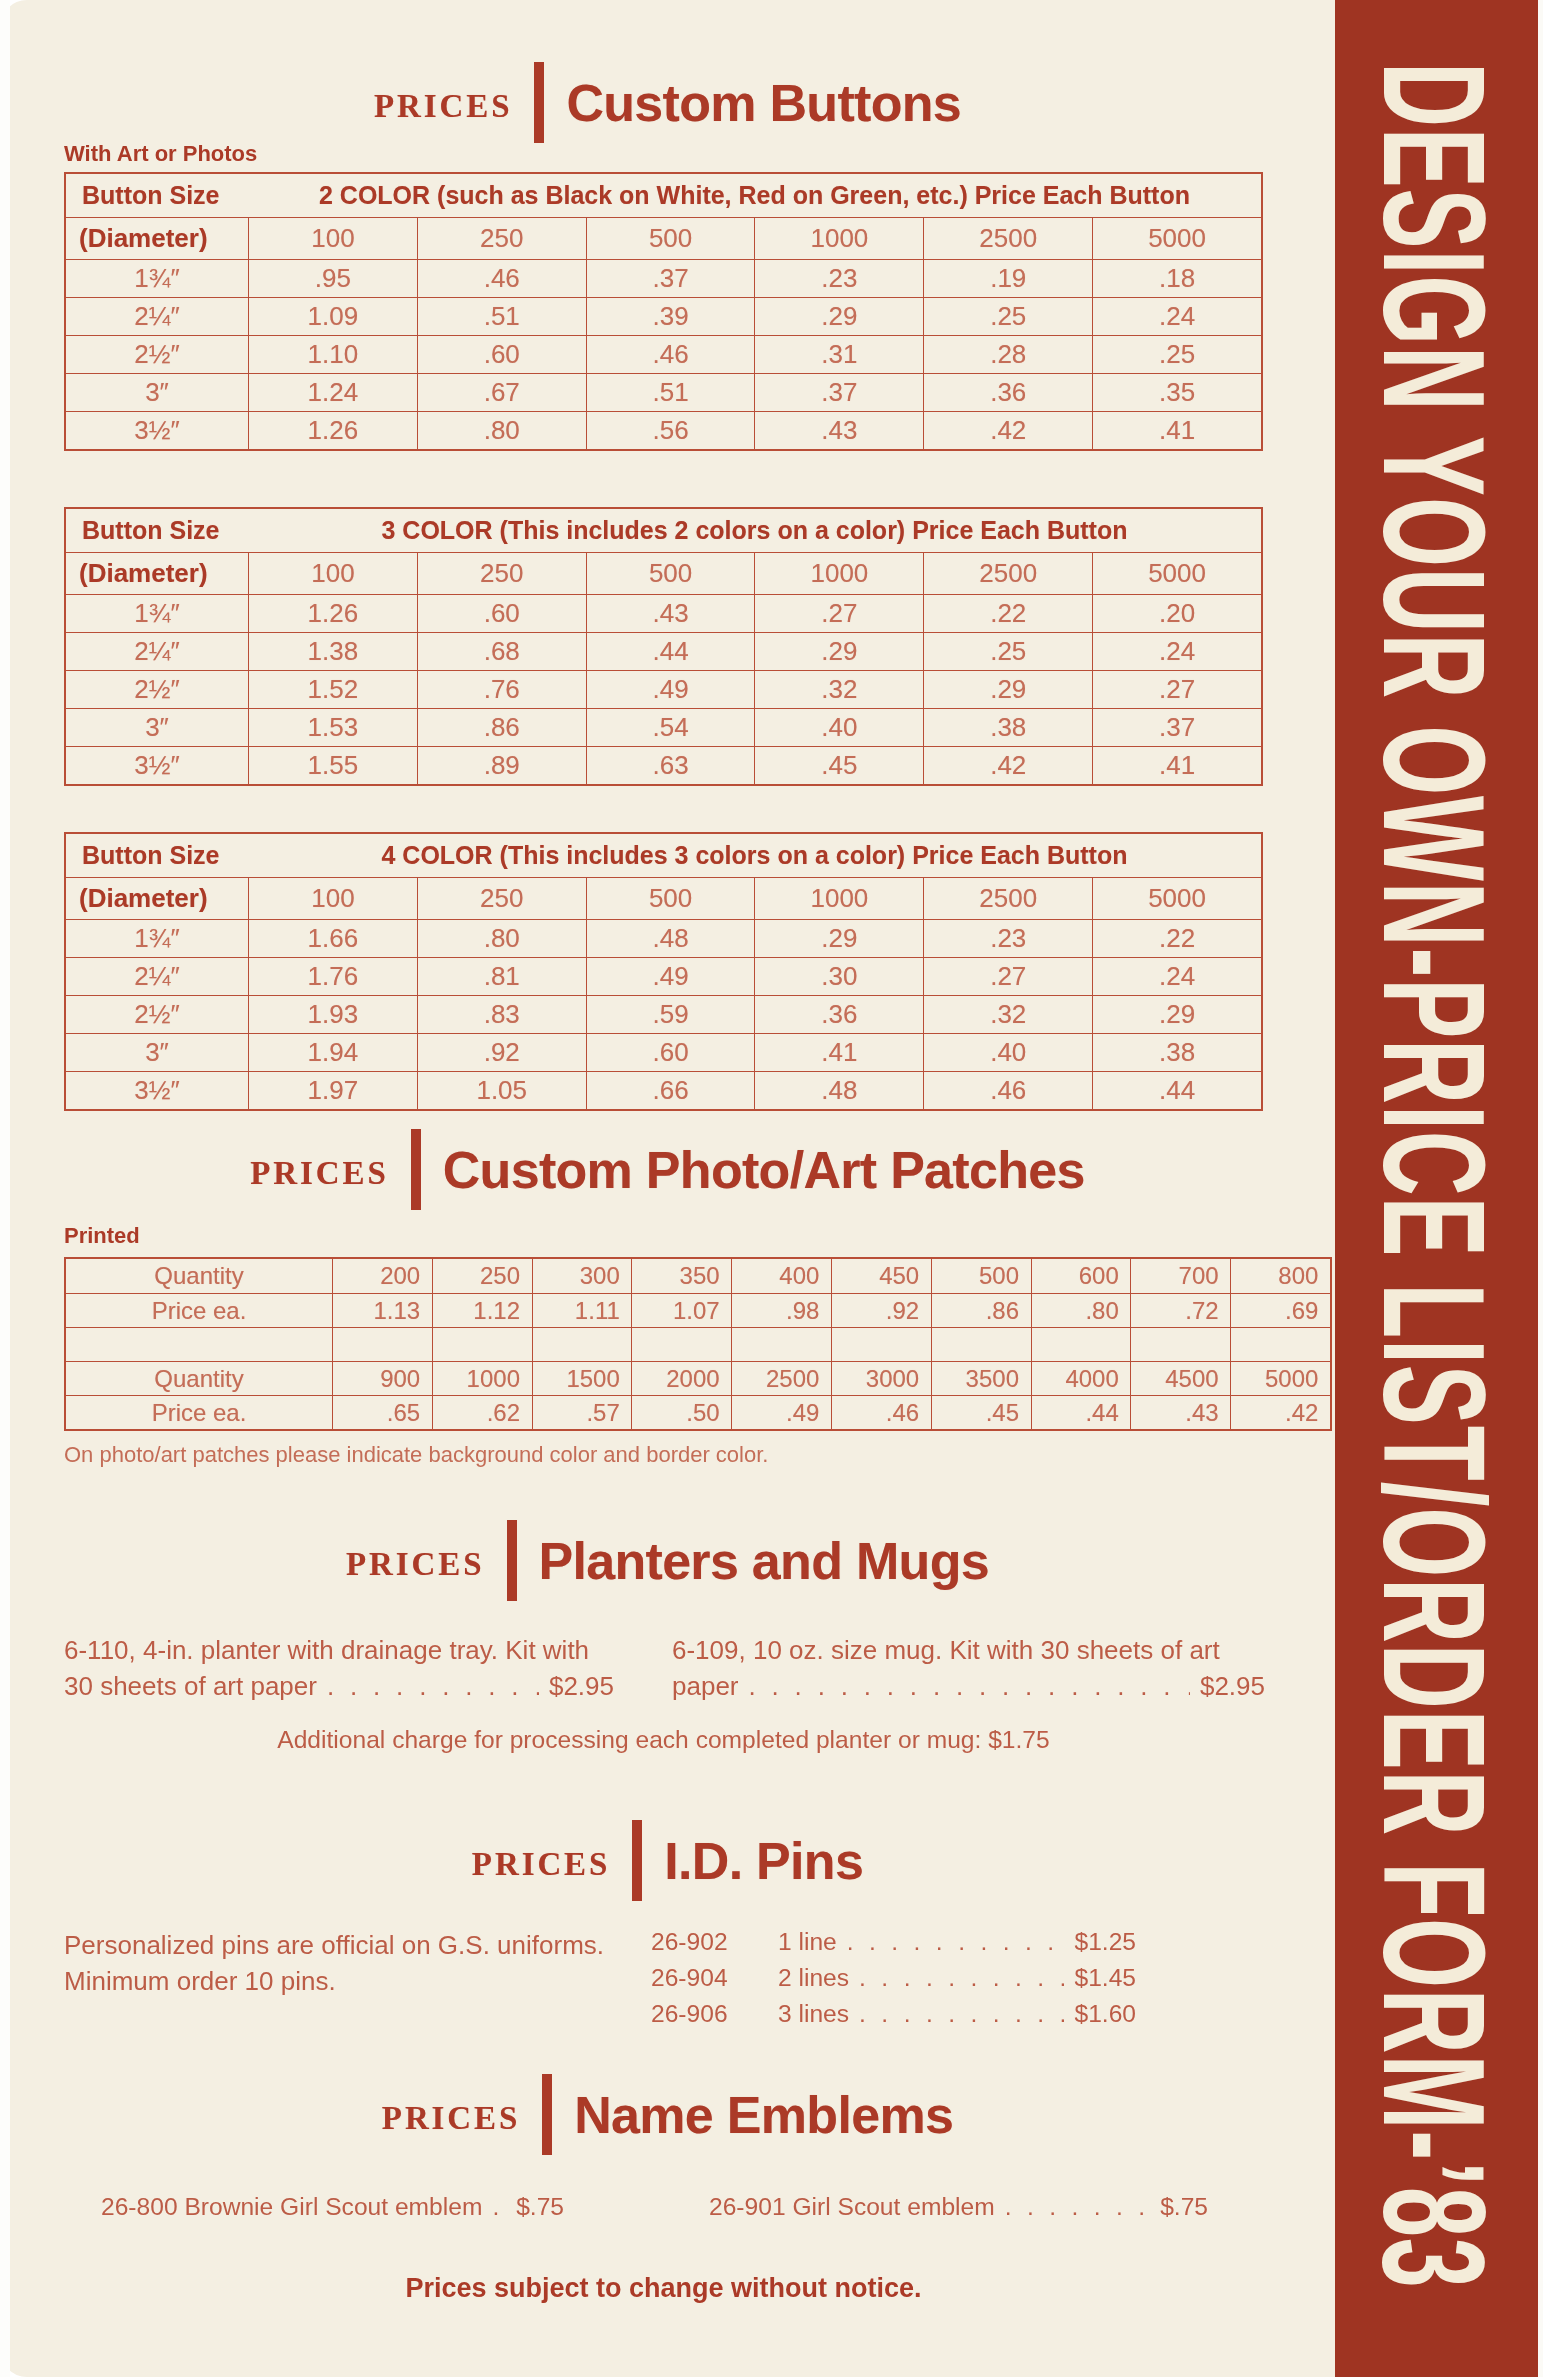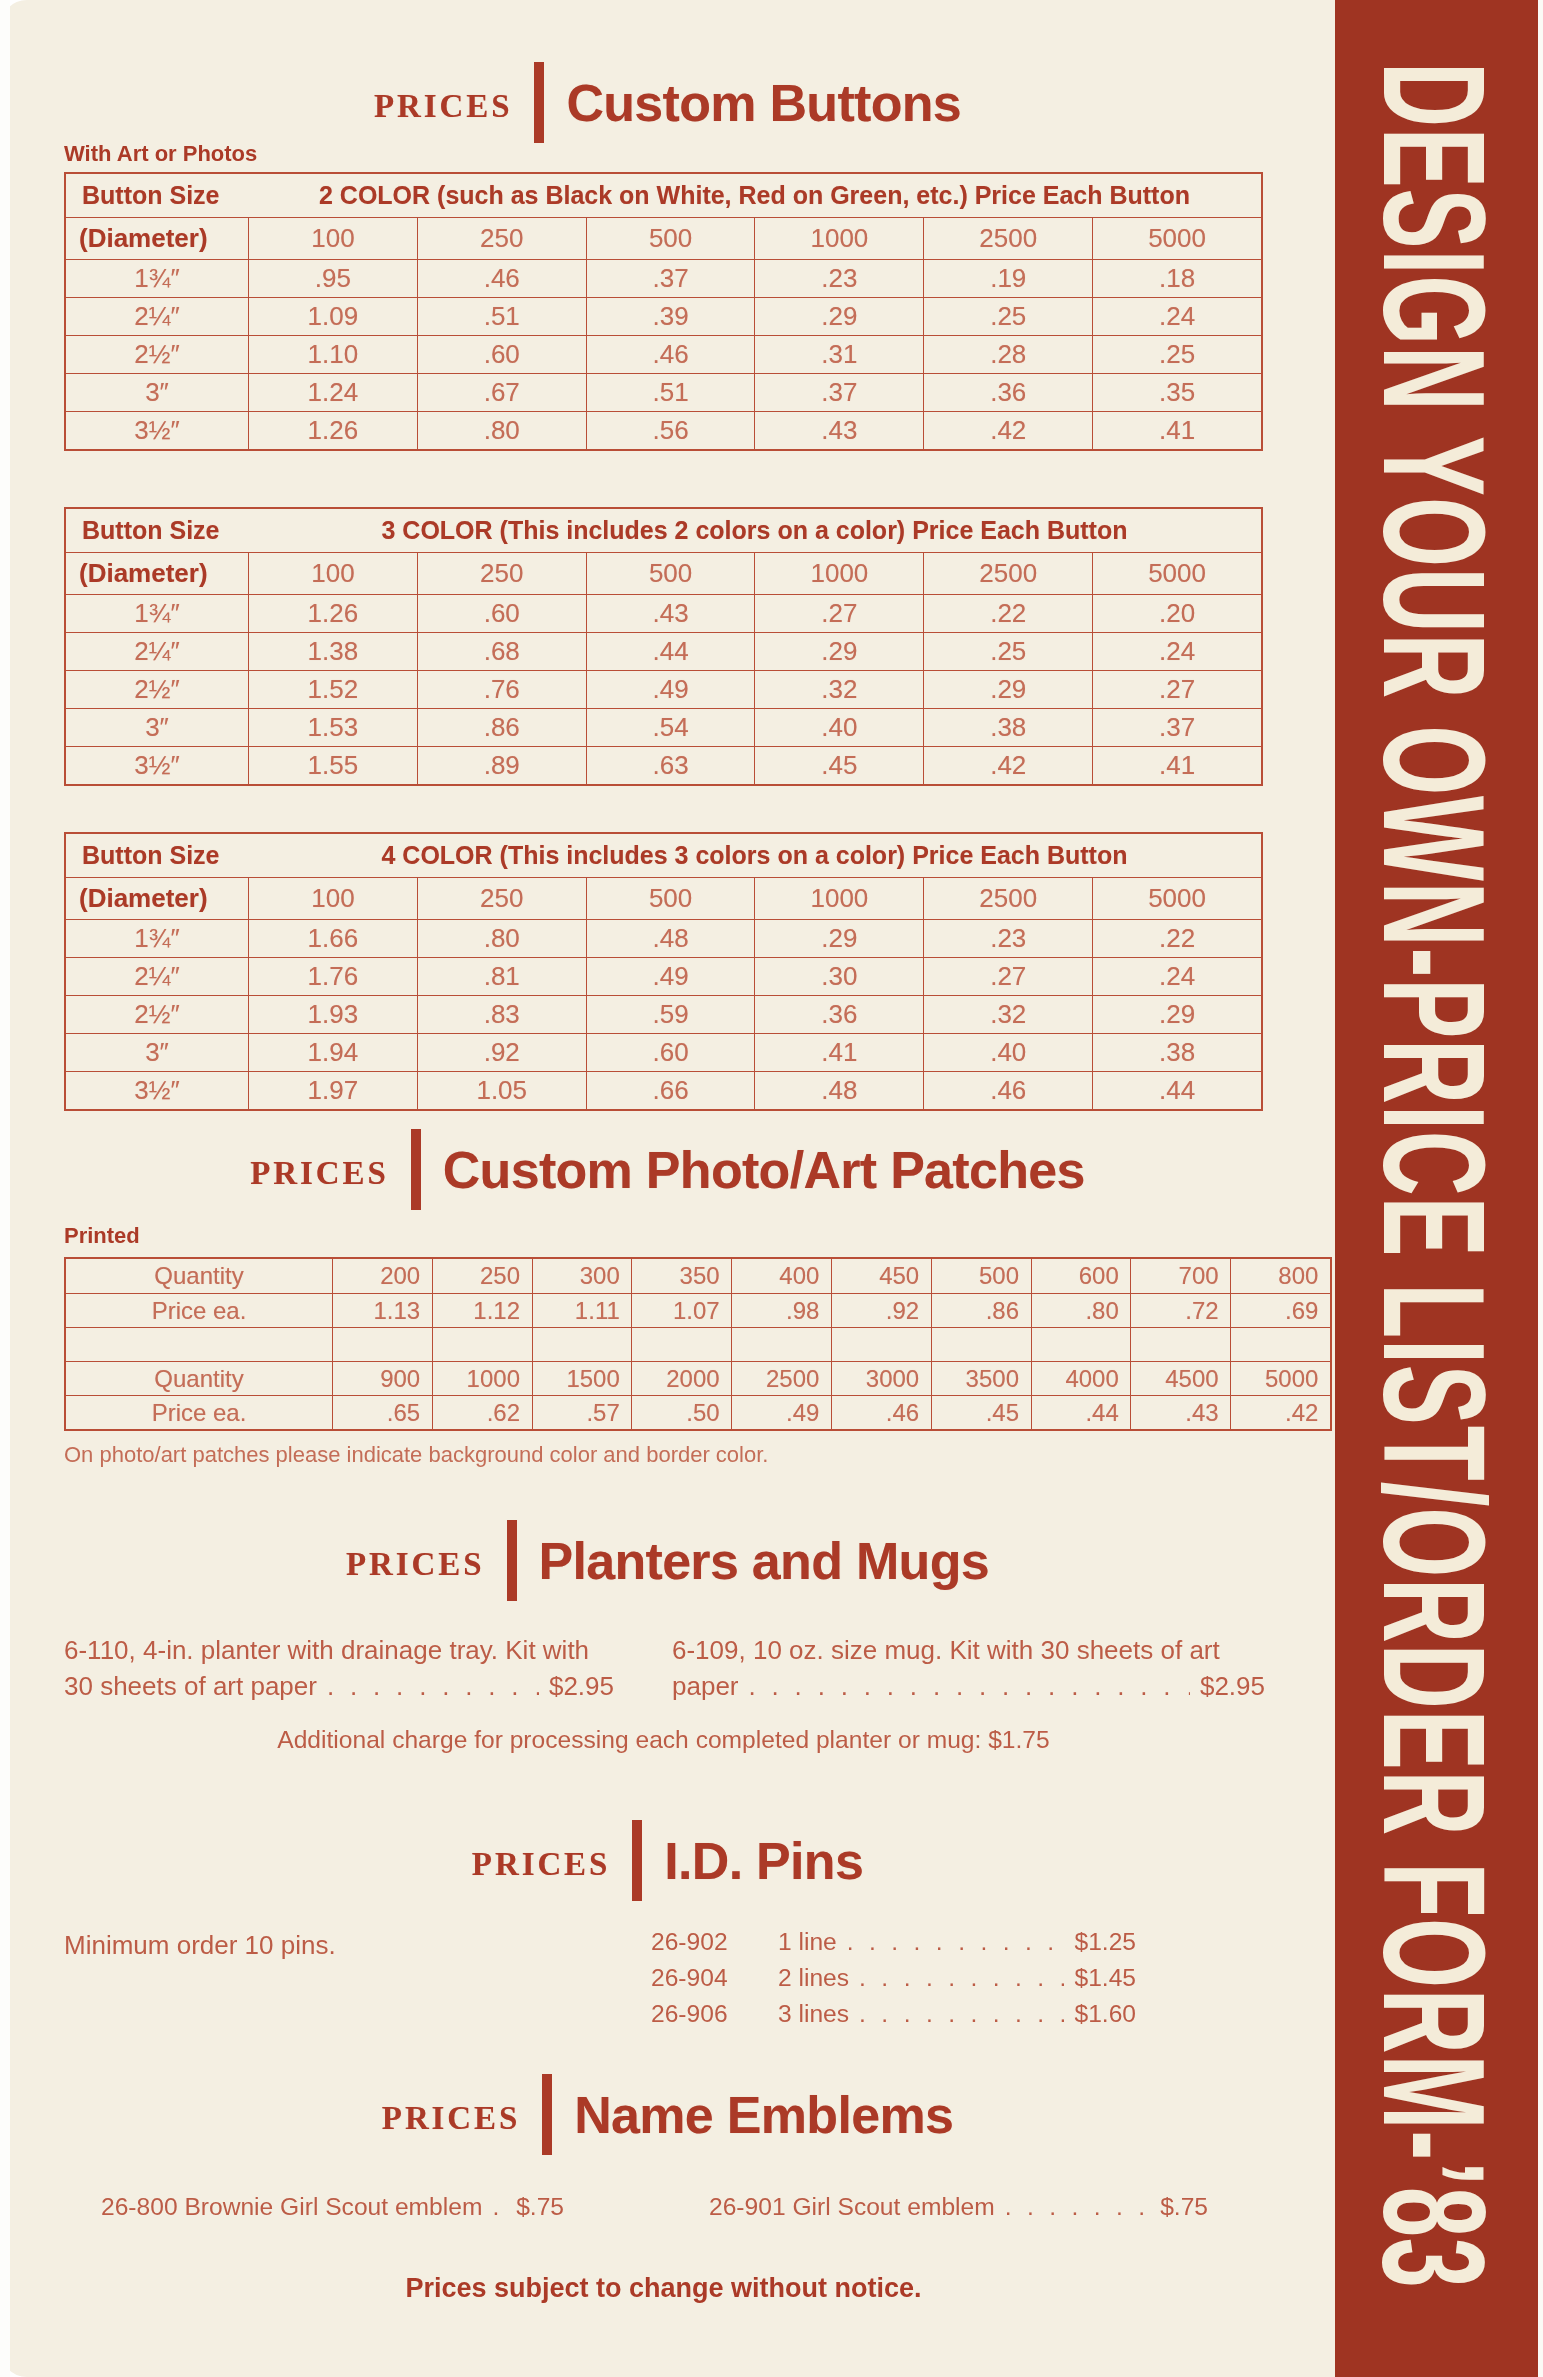--- a/index.html
+++ b/index.html
@@ -401,20 +401,21 @@
       </div>
     </div>
   <div class="surcharge">Additional charge for processing each completed planter or mug: $1.75</div>
 
   <div class="stitle" style="top:1820px">
     <span class="kicker">PRICES</span>
     <span class="tbar"></span>
     <span class="big">I.D. Pins</span>
   </div>
   <div class="pins-desc bodytext">
+    <div>Personalized pins are official on G.S. uniforms.</div>
     <div>Minimum order 10 pins.</div>
   </div>
   <div class="pins-list">
       <div class="pin-row">
         <span class="pin-code">26-902</span>
         <span class="pin-label">1 line</span>
         <span class="lead"></span>
         <span class="pin-price">$1.25</span>
       </div>
       <div class="pin-row">

